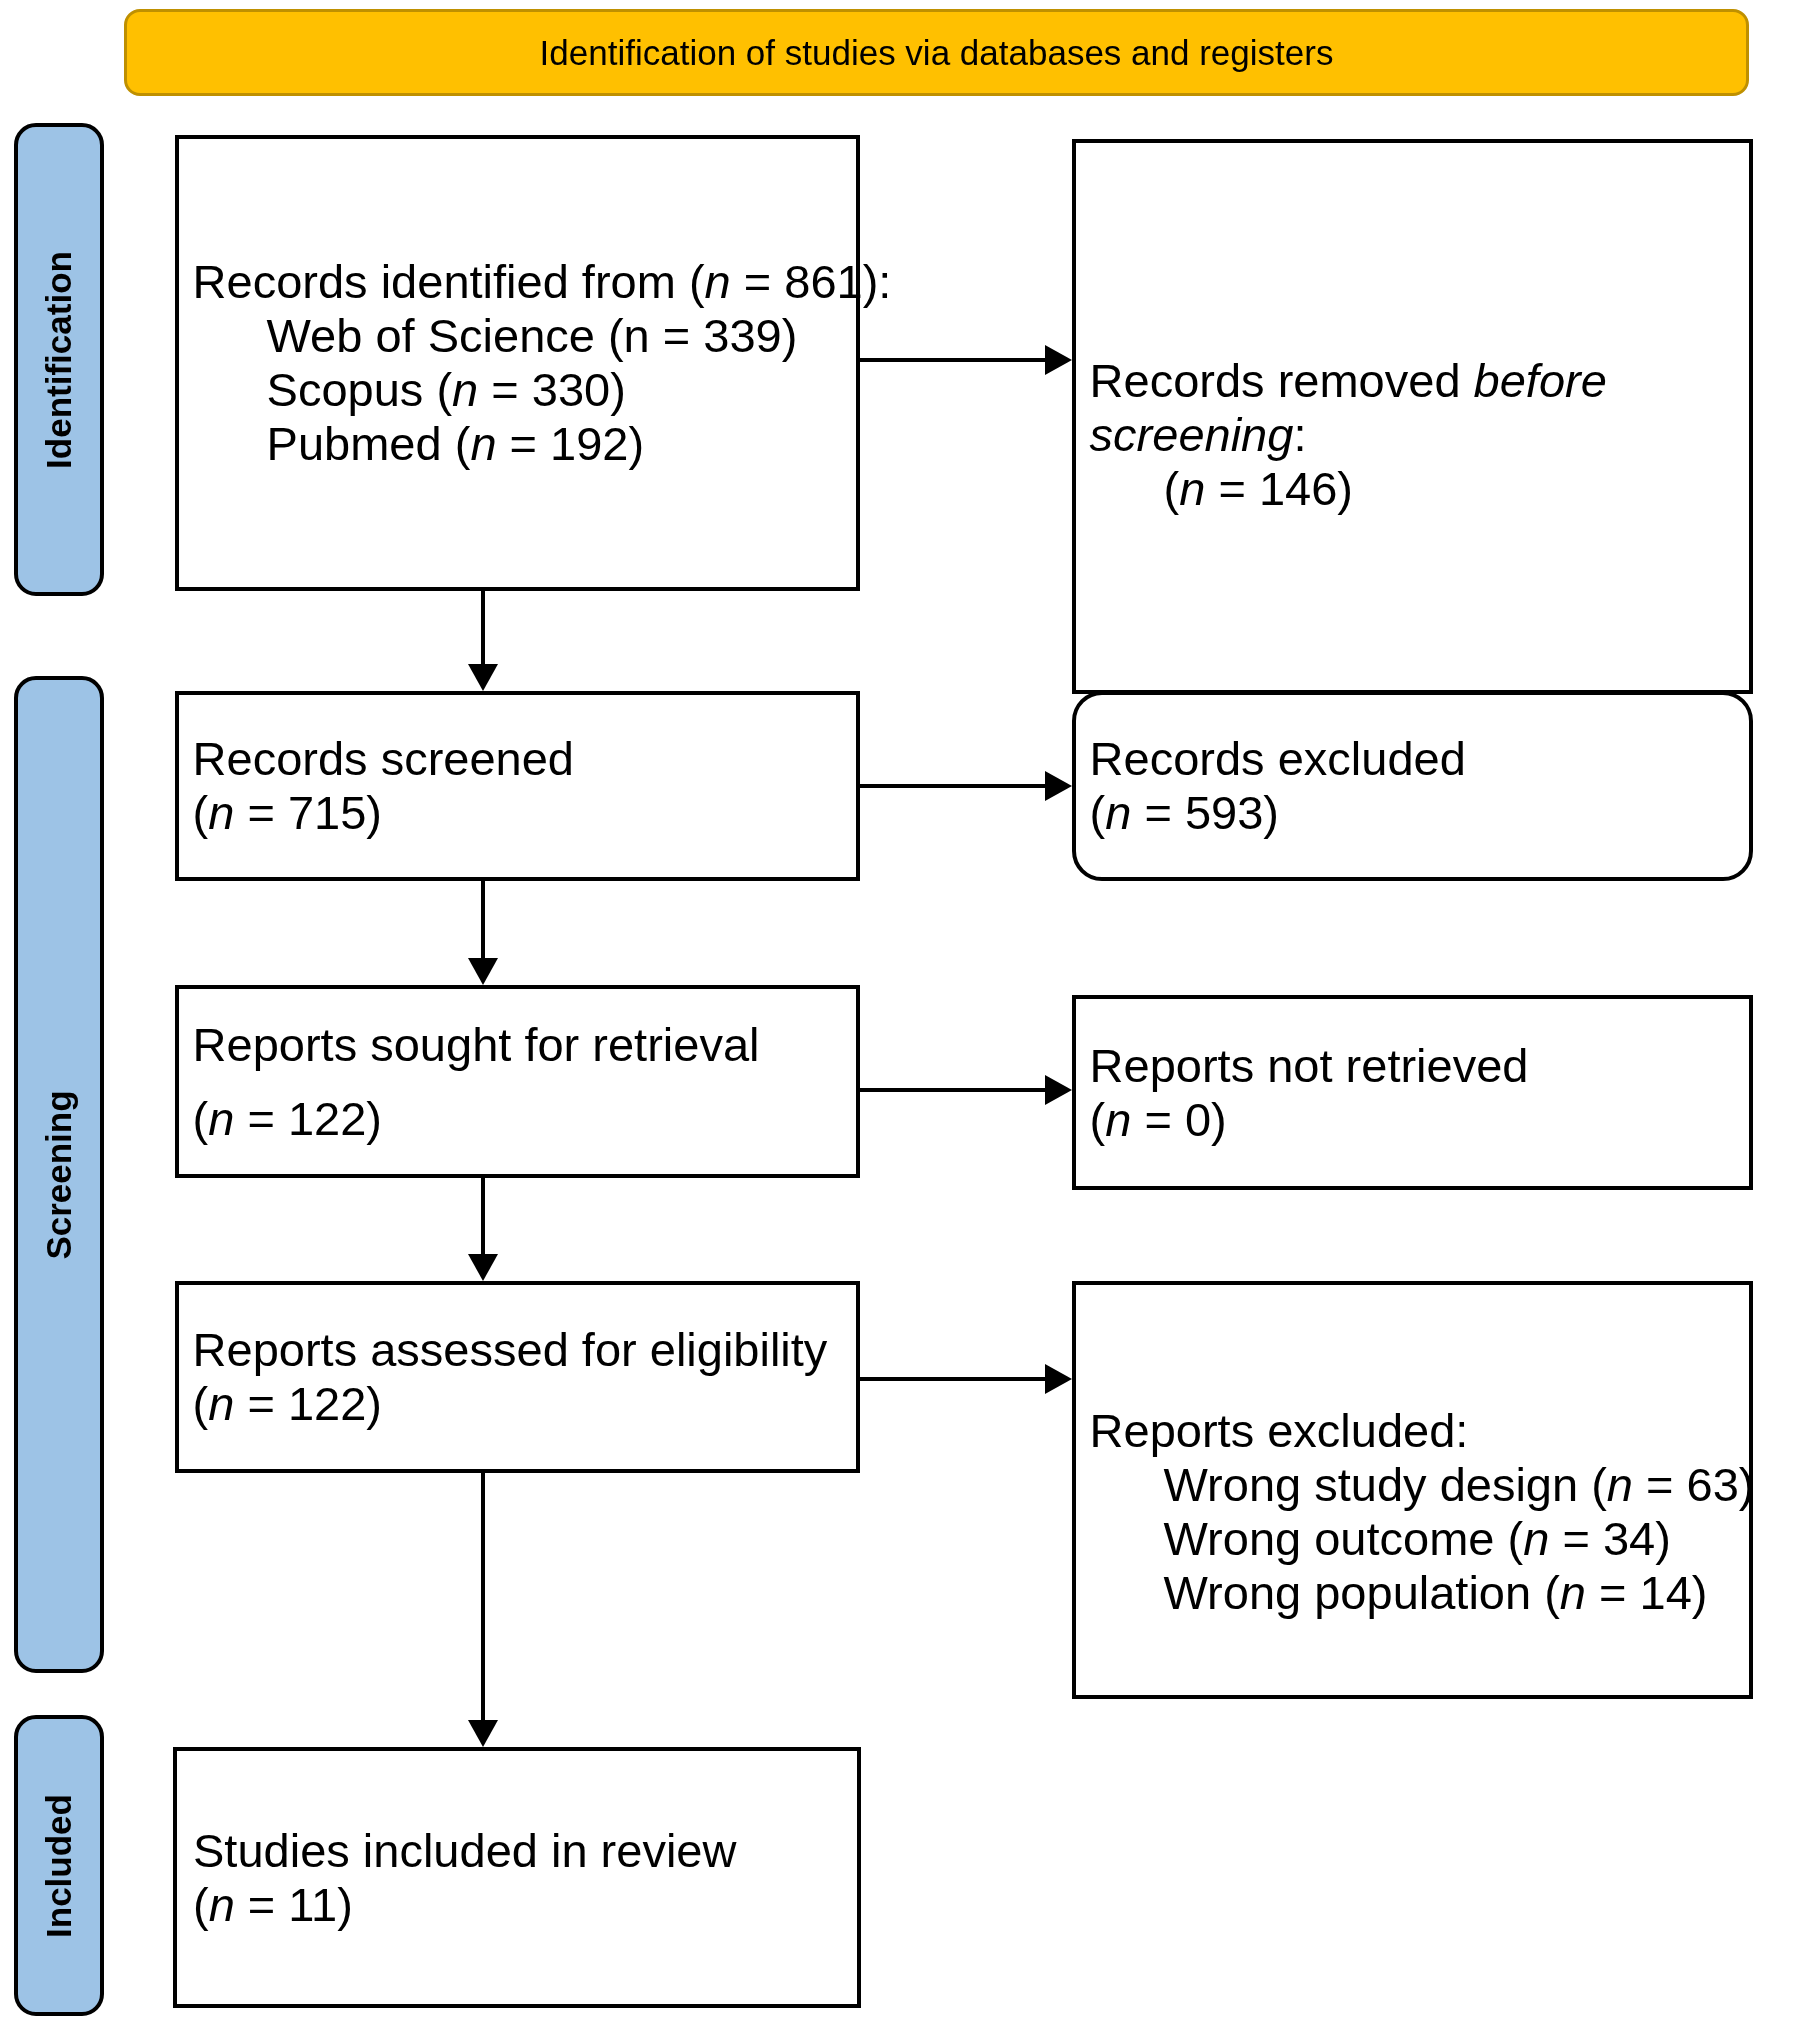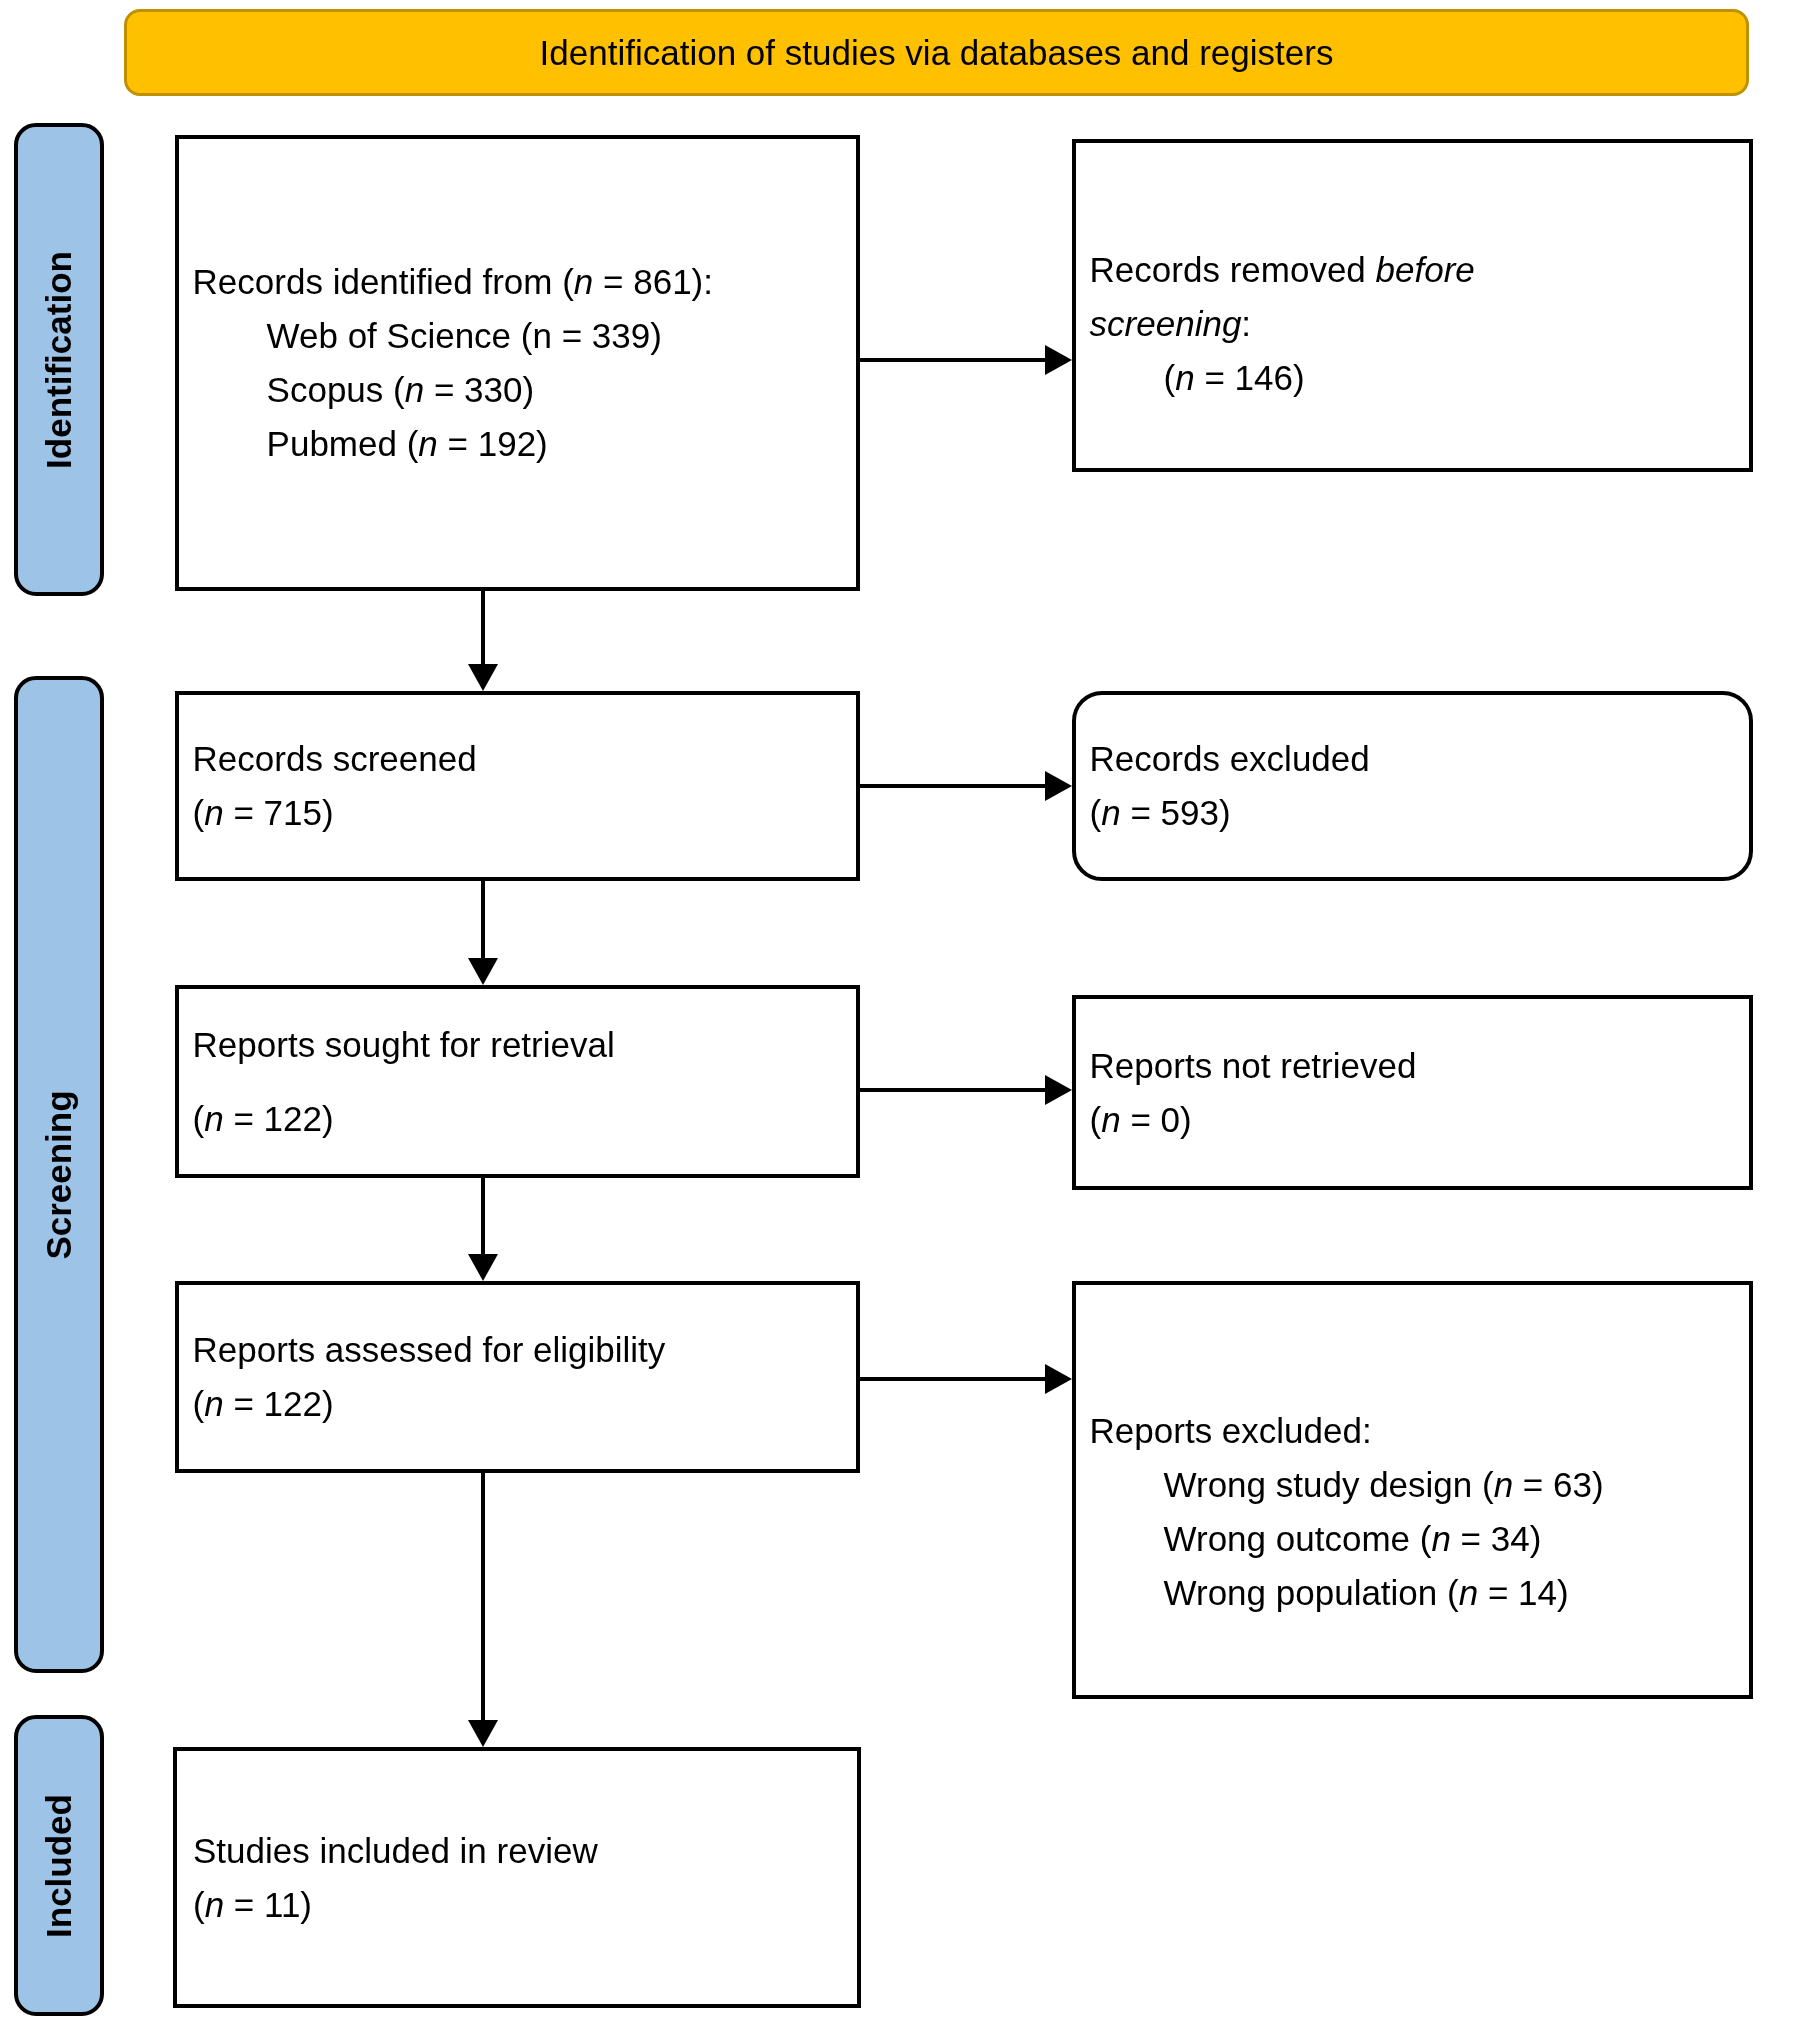--- a/index.html
+++ b/index.html
@@ -37,21 +37,21 @@
     font-size: 35px; font-weight: 700;
   }
 
   .flowbox {
     position: absolute;
     background: #FFFFFF;
     border: 4.3px solid var(--box-border, #000000);
     box-sizing: border-box;
     display: flex; flex-direction: column; justify-content: center;
     padding: 0 12.4px 0 13.6px;
-    font-size: 35px; line-height: 54px;
+    font-size: 47px; line-height: 54px;
   }
   .line { white-space: nowrap; }
   .line.indent { padding-left: 74px; }
   .it { font-style: italic; }
 
   .arrow-v { position: absolute; width: 30px; }
   .arrow-v .shaft {
     position: absolute; left: 13px; top: 0; width: 3.7px;
     height: calc(100% - 25px);
     background: var(--arrow, #000000);
@@ -93,21 +93,21 @@
   <div class="side" style="top:1715px;height:301px;">
     <span class="side-label">Included</span>
   </div>
 
   <div class="flowbox" style="left:175px;top:135px;width:685px;height:456px;">
     <div class="line"><span>Records identified from (</span><span class="it">n</span><span> = 861):</span></div>
     <div class="line indent"><span>Web of Science (n = 339)</span></div>
     <div class="line indent"><span>Scopus (</span><span class="it">n</span><span> = 330)</span></div>
     <div class="line indent"><span>Pubmed (</span><span class="it">n</span><span> = 192)</span></div>
   </div>
-  <div class="flowbox" style="left:1072px;top:139px;width:681px;height:333px;padding-top:37px;justify-content:center;">
+  <div class="flowbox" style="left:1072px;top:139px;width:681px;height:555px;padding-top:37px;justify-content:center;">
     <div class="line"><span>Records removed </span><span class="it">before</span></div>
     <div class="line"><span class="it">screening</span><span>:</span></div>
     <div class="line indent"><span>(</span><span class="it">n</span><span> = 146)</span></div>
   </div>
 
   <div class="flowbox" style="left:175px;top:691px;width:685px;height:190px;">
     <div class="line"><span>Records screened</span></div>
     <div class="line"><span>(</span><span class="it">n</span><span> = 715)</span></div>
   </div>
   <div class="flowbox" style="left:1072px;top:691px;width:681px;height:190px;border-radius:30px;">

